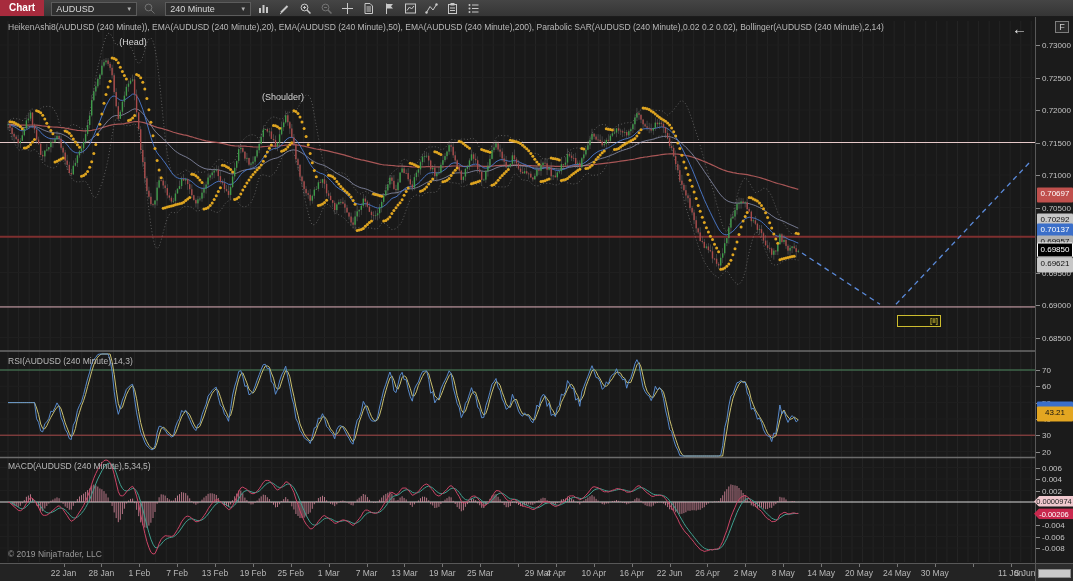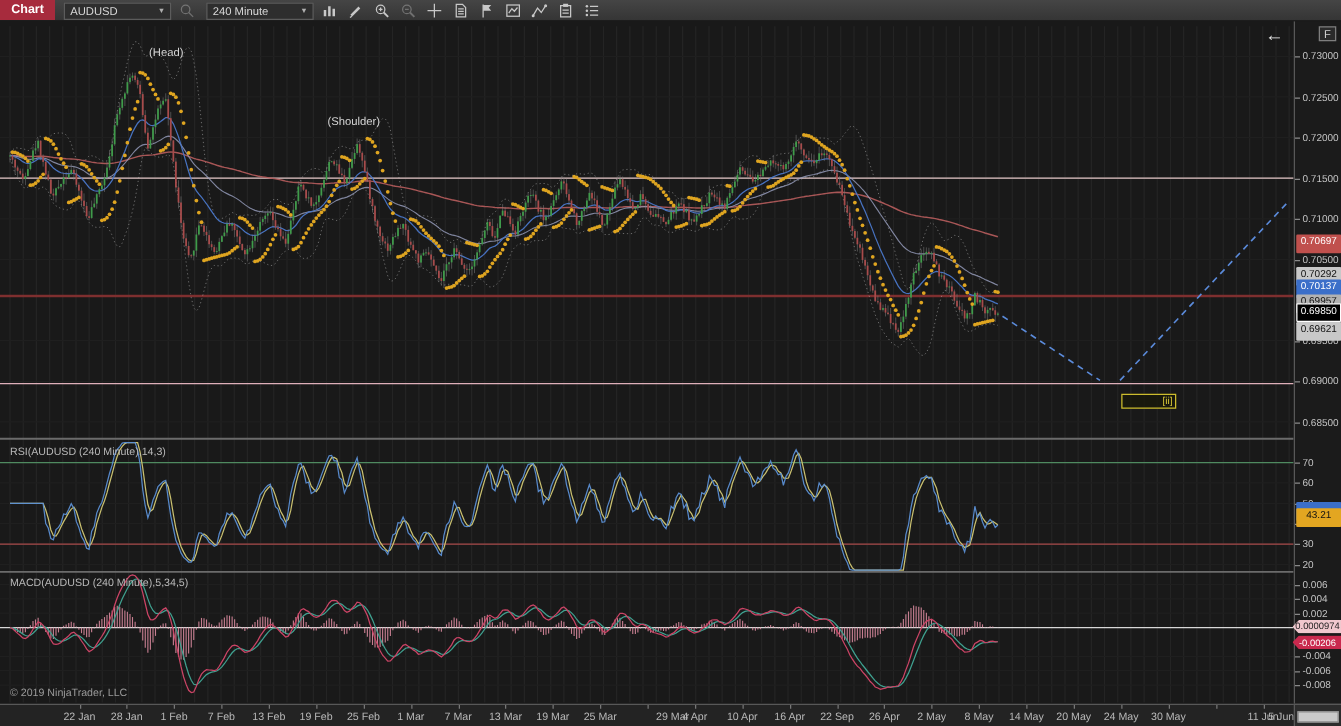--- a/index.html
+++ b/index.html
@@ -1817,20 +1817,21 @@
         <line x1="788.0" y1="502.00" x2="788.0" y2="501.60" stroke="#d98a9e" stroke-width="0.9" opacity="0.9"></line>
         <line x1="790.1" y1="502.00" x2="790.1" y2="501.59" stroke="#d98a9e" stroke-width="0.9" opacity="0.9"></line>
         <line x1="792.1" y1="502.00" x2="792.1" y2="501.00" stroke="#d98a9e" stroke-width="0.9" opacity="0.9"></line>
         <line x1="794.2" y1="502.00" x2="794.2" y2="501.12" stroke="#d98a9e" stroke-width="0.9" opacity="0.9"></line>
         <line x1="798.3" y1="502.00" x2="798.3" y2="501.86" stroke="#d98a9e" stroke-width="0.9" opacity="0.9"></line>
         <polyline points="8.0,502.0 10.0,502.3 12.1,503.1 14.1,504.3 16.2,505.7 18.2,507.2 20.3,508.4 22.3,508.8 24.3,508.2 26.4,506.6 28.4,504.6 30.5,502.2 32.5,501.0 34.5,500.8 36.6,501.8 38.6,503.7 40.7,506.4 42.7,509.3 44.8,511.4 46.8,512.6 48.8,513.1 50.9,512.7 52.9,511.9 55.0,510.8 57.0,509.4 59.1,508.2 61.1,508.0 63.1,508.5 65.2,509.9 67.2,511.8 69.3,514.3 71.3,516.6 73.3,517.8 75.4,518.1 77.4,517.1 79.5,515.4 81.5,513.3 83.6,510.7 85.6,507.5 87.6,503.8 89.7,499.6 91.7,494.4 93.8,489.0 95.8,483.8 97.8,479.0 99.9,474.8 101.9,470.8 104.0,467.4 106.0,464.8 108.1,463.4 110.1,463.2 112.1,464.5 114.2,467.7 116.2,472.8 118.3,479.1 120.3,484.6 122.4,488.4 124.4,490.5 126.4,490.9 128.5,490.5 130.5,489.5 132.6,488.4 134.6,488.8 136.6,491.2 138.7,495.6 140.7,502.0 142.8,509.3 144.8,517.3 146.9,525.4 148.9,532.8 150.9,539.2 153.0,544.2 155.0,547.4 157.1,547.9 159.1,546.4 161.2,544.1 163.2,541.7 165.2,539.7 167.3,538.5 169.3,537.7 171.4,537.3 173.4,536.8 175.4,535.5 177.5,533.5 179.5,531.0 181.6,528.0 183.6,525.0 185.7,522.2 187.7,520.2 189.7,519.0 191.8,518.8 193.8,519.3 195.9,520.1 197.9,520.6 199.9,520.6 202.0,519.9 204.0,518.5 206.1,516.6 208.1,514.0 210.2,511.3 212.2,508.6 214.2,506.1 216.3,503.9 218.3,502.6 220.4,502.4 222.4,502.7 224.5,503.7 226.5,505.0 228.5,506.6 230.6,507.3 232.6,506.8 234.7,505.0 236.7,502.4 238.7,498.8 240.8,495.2 242.8,492.5 244.9,491.1 246.9,490.5 249.0,490.9 251.0,491.7 253.0,492.4 255.1,492.6 257.1,492.2 259.2,491.1 261.2,489.3 263.3,487.0 265.3,484.9 267.3,483.4 269.4,482.5 271.4,482.7 273.5,483.5 275.5,485.2 277.5,486.8 279.6,487.5 281.6,487.3 283.7,486.4 285.7,484.9 287.8,484.0 289.8,484.1 291.8,485.4 293.9,487.8 295.9,491.5 298.0,495.9 300.0,500.9 302.0,505.9 304.1,510.8 306.1,515.3 308.2,519.0 310.2,522.3 312.3,524.4 314.3,525.1 316.3,524.9 318.4,523.7 320.4,522.1 322.5,520.2 324.5,518.6 326.6,518.1 328.6,518.2 330.6,518.7 332.7,519.6 334.7,520.9 336.8,521.6 338.8,521.7 340.8,521.3 342.9,520.8 344.9,520.6 347.0,520.8 349.0,521.3 351.1,522.3 353.1,523.3 355.1,523.5 357.2,522.7 359.2,521.4 361.3,519.5 363.3,517.0 365.3,514.8 367.4,513.2 369.4,512.5 371.5,512.5 373.5,512.7 375.6,512.9 377.6,512.8 379.6,512.1 381.7,510.7 383.7,508.7 385.8,506.1 387.8,503.2 389.9,500.0 391.9,497.4 393.9,496.1 396.0,495.6 398.0,495.0 400.1,493.6 402.1,491.8 404.1,490.5 406.2,489.7 408.2,489.8 410.3,490.7 412.3,492.3 414.4,493.0 416.4,493.0 418.4,492.5 420.5,491.3 422.5,489.6 424.6,488.0 426.6,486.7 428.7,486.1 430.7,486.8 432.7,487.9 434.8,489.8 436.8,491.6 438.9,493.1 440.9,493.7 442.9,493.5 445.0,492.8 447.0,491.6 449.1,489.9 451.1,488.5 453.2,488.1 455.2,488.7 457.2,490.3 459.3,492.5 461.3,495.4 463.4,498.0 465.4,499.5 467.4,500.1 469.5,499.9 471.5,498.8 473.6,497.9 475.6,497.3 477.7,497.7 479.7,498.8 481.7,500.6 483.8,502.4 485.8,503.4 487.9,503.4 489.9,502.4 492.0,500.4 494.0,498.1 496.0,495.6 498.1,494.0 500.1,493.1 502.2,493.3 504.2,494.3 506.2,495.9 508.3,497.6 510.3,498.8 512.4,499.1 514.4,499.2 516.5,499.6 518.5,500.6 520.5,501.8 522.6,503.2 524.6,504.3 526.7,505.2 528.7,506.0 530.8,506.9 532.8,507.8 534.8,508.2 536.9,507.9 538.9,507.4 541.0,506.3 543.0,505.0 545.0,503.7 547.1,503.2 549.1,502.8 551.2,503.3 553.2,504.0 555.3,504.9 557.3,505.2 559.3,505.2 561.4,504.4 563.4,503.5 565.5,502.4 567.5,500.7 569.5,499.2 571.6,498.1 573.6,497.3 575.7,497.4 577.7,497.7 579.8,498.4 581.8,498.6 583.8,498.1 585.9,497.2 587.9,495.8 590.0,494.0 592.0,491.8 594.1,490.1 596.1,489.1 598.1,488.7 600.2,488.7 602.2,489.4 604.3,490.2 606.3,490.7 608.3,491.2 610.4,491.2 612.4,490.9 614.5,490.5 616.5,489.9 618.6,489.5 620.6,489.4 622.6,489.6 624.7,490.0 626.7,490.7 628.8,491.2 630.8,491.4 632.9,491.2 634.9,490.3 636.9,489.0 639.0,487.9 641.0,487.6 643.1,488.0 645.1,489.0 647.1,490.3 649.2,491.6 651.2,493.1 653.3,494.2 655.3,494.7 657.4,494.9 659.4,495.0 661.4,495.2 663.5,495.7 665.5,496.7 667.6,498.3 669.6,500.6 671.6,503.0 673.7,505.8 675.7,509.0 677.8,512.4 679.8,516.2 681.9,519.9 683.9,523.3 685.9,526.5 688.0,529.2 690.0,532.0 692.1,534.6 694.1,537.2 696.2,539.8 698.2,542.3 700.2,544.7 702.3,546.6 704.3,548.2 706.4,549.1 708.4,549.6 710.4,549.6 712.5,549.7 714.5,549.5 716.6,549.4 718.6,549.1 720.7,547.9 722.7,545.8 724.7,542.5 726.8,538.5 728.8,533.6 730.9,528.2 732.9,522.8 735.0,517.6 737.0,512.6 739.0,508.3 741.1,504.5 743.1,501.7 745.2,499.6 747.2,498.6 749.2,498.5 751.3,499.6 753.3,500.9 755.4,502.5 757.4,504.4 759.5,506.2 761.5,507.9 763.5,510.0 765.6,512.3 767.6,514.4 769.7,516.2 771.7,518.1 773.8,519.2 775.8,519.9 777.8,519.6 779.9,517.9 781.9,516.5 784.0,515.1 786.0,514.3 788.0,514.2 790.1,514.1 792.1,513.8 794.2,513.5 796.2,513.5 798.3,513.4" fill="none" stroke="#3fa08f" stroke-width="1"></polyline>
         <polyline points="8.0,502.0 10.0,502.8 12.1,504.9 14.1,506.7 16.2,508.4 18.2,510.3 20.3,510.8 22.3,509.6 24.3,507.1 26.4,503.4 28.4,500.6 30.5,497.4 32.5,498.5 34.5,500.3 36.6,504.0 38.6,507.3 40.7,512.0 42.7,515.1 44.8,515.4 46.8,515.1 48.8,514.0 50.9,511.8 52.9,510.4 55.0,508.6 57.0,506.5 59.1,505.8 61.1,507.5 63.1,509.6 65.2,512.8 67.2,515.6 69.3,519.1 71.3,521.3 73.3,520.2 75.4,518.5 77.4,515.3 79.5,512.0 81.5,509.0 83.6,505.5 85.6,501.2 87.6,496.3 89.7,491.1 91.7,484.2 93.8,478.2 95.8,473.5 97.8,469.4 99.9,466.3 101.9,462.9 104.0,460.6 106.0,460.0 108.1,460.6 110.1,462.9 112.1,467.0 114.2,474.3 116.2,482.8 118.3,491.7 120.3,495.7 122.4,495.9 124.4,494.7 126.4,491.9 128.5,489.5 130.5,487.5 132.6,486.3 134.6,489.5 136.6,496.1 138.7,504.5 140.7,514.8 142.8,524.0 144.8,533.3 146.9,541.6 148.9,547.5 150.9,552.2 153.0,554.0 155.0,553.6 157.1,549.0 159.1,543.5 161.2,539.3 163.2,537.1 165.2,535.7 167.3,536.0 169.3,536.1 171.4,536.4 173.4,535.8 175.4,533.0 177.5,529.5 179.5,526.1 181.6,521.8 183.6,519.1 185.7,516.7 187.7,516.1 189.7,516.7 191.8,518.3 193.8,520.2 195.9,521.8 197.9,521.5 199.9,520.7 202.0,518.4 204.0,515.7 206.1,512.7 208.1,508.9 210.2,505.9 212.2,503.2 214.2,501.0 216.3,499.5 218.3,500.1 220.4,501.9 222.4,503.4 224.5,505.8 226.5,507.6 228.5,509.6 230.6,508.9 232.6,505.6 234.7,501.4 236.7,497.1 238.7,491.6 240.8,488.0 242.8,487.0 244.9,488.3 246.9,489.3 249.0,491.7 251.0,493.2 253.0,493.8 255.1,493.1 257.1,491.3 259.2,488.8 261.2,485.8 263.3,482.4 265.3,480.5 267.3,480.4 269.4,480.7 271.4,483.1 273.5,485.3 275.5,488.5 277.5,489.9 279.6,488.9 281.6,486.8 283.7,484.6 285.7,481.8 287.8,482.2 289.8,484.3 291.8,488.1 293.9,492.4 295.9,499.0 298.0,504.6 300.0,510.9 302.0,515.9 304.1,520.6 306.1,524.2 308.2,526.5 310.2,528.9 312.3,528.7 314.3,526.5 316.3,524.6 318.4,521.3 320.4,518.9 322.5,516.3 324.5,515.5 326.6,517.0 328.6,518.3 330.6,519.9 332.7,521.2 334.7,523.4 336.8,523.0 338.8,521.8 340.8,520.6 342.9,519.9 344.9,520.2 347.0,521.1 349.0,522.4 351.1,524.2 353.1,525.5 355.1,523.8 357.2,521.1 359.2,518.7 361.3,515.9 363.3,512.0 365.3,510.2 367.4,510.1 369.4,511.2 371.5,512.4 373.5,513.1 375.6,513.3 377.6,512.7 379.6,510.7 381.7,507.9 383.7,504.5 385.8,501.1 387.8,497.5 389.9,493.6 391.9,492.2 393.9,493.4 396.0,494.6 398.0,493.7 400.1,490.8 402.1,488.2 404.1,488.0 406.2,488.1 408.2,490.0 410.3,492.6 412.3,495.3 414.4,494.5 416.4,493.0 418.4,491.5 420.5,488.9 422.5,486.3 424.6,484.7 426.6,484.0 428.7,485.1 430.7,488.2 432.7,490.1 434.8,493.6 436.8,495.2 438.9,496.1 440.9,494.9 442.9,493.2 445.0,491.3 447.0,489.2 449.1,486.5 451.1,485.6 453.2,487.4 455.2,490.0 457.2,493.5 459.3,496.8 461.3,501.2 463.4,503.2 465.4,502.5 467.4,501.5 469.5,499.3 471.5,496.6 473.6,496.0 475.6,496.2 477.7,498.6 479.7,500.8 481.7,504.2 483.8,506.2 485.8,505.2 487.9,503.3 489.9,500.4 492.0,496.5 494.0,493.4 496.0,490.7 498.1,490.7 500.1,491.4 502.2,493.8 504.2,496.2 506.2,499.2 508.3,500.8 510.3,501.3 512.4,499.6 514.4,499.5 516.5,500.5 518.5,502.4 520.5,504.4 522.6,506.0 524.6,506.4 526.7,507.1 528.7,507.5 530.8,508.6 532.8,509.6 534.8,509.2 536.9,507.3 538.9,506.3 541.0,504.2 543.0,502.3 545.0,501.2 547.1,502.1 549.1,502.2 551.2,504.3 553.2,505.4 555.3,506.5 557.3,505.9 559.3,505.1 561.4,502.9 563.4,501.6 565.5,500.3 567.5,497.4 569.5,496.0 571.6,495.9 573.6,495.9 575.7,497.5 577.7,498.3 579.8,499.9 581.8,498.8 583.8,497.3 585.9,495.2 587.9,493.0 590.0,490.3 592.0,487.5 594.1,486.7 596.1,487.2 598.1,487.8 600.2,488.9 602.2,490.7 604.3,491.8 606.3,491.7 608.3,492.0 610.4,491.2 612.4,490.3 614.5,489.7 616.5,488.6 618.6,488.7 620.6,489.2 622.6,490.0 624.7,490.7 626.7,492.1 628.8,492.2 630.8,491.9 632.9,490.7 634.9,488.6 636.9,486.4 639.0,485.7 641.0,486.8 643.1,488.9 645.1,491.0 647.1,492.8 649.2,494.3 651.2,496.0 653.3,496.5 655.3,495.6 657.4,495.5 659.4,495.2 661.4,495.5 663.5,496.6 665.5,498.8 667.6,501.5 669.6,505.1 671.6,507.8 673.7,511.4 675.7,515.4 677.8,519.2 679.8,523.8 681.9,527.3 683.9,530.3 685.9,532.9 688.0,534.7 690.0,537.5 692.1,539.8 694.1,542.3 696.2,545.2 698.2,547.1 700.2,549.6 702.3,550.4 704.3,551.5 706.4,550.9 708.4,550.5 710.4,549.6 712.5,549.9 714.5,549.2 716.6,549.1 718.6,548.6 720.7,545.5 722.7,541.6 724.7,535.9 726.8,530.5 728.8,524.0 730.9,517.2 732.9,512.2 735.0,507.3 737.0,502.6 739.0,499.5 741.1,497.1 743.1,496.1 745.2,495.4 747.2,496.7 749.2,498.3 751.3,501.7 753.3,503.6 755.4,505.6 757.4,508.3 759.5,509.7 761.5,511.4 763.5,514.2 765.6,516.8 767.6,518.8 769.7,519.8 771.7,521.7 773.8,521.5 775.8,521.2 777.8,518.9 779.9,514.7 781.9,513.7 784.0,512.3 786.0,512.7 788.0,514.0 790.1,513.8 792.1,513.1 794.2,512.9 796.2,513.5 798.3,513.4" fill="none" stroke="#cc4466" stroke-width="1"></polyline>
       </svg>
   </div>
 
+  <div class="olabel" style="left:8px;top:22px">HeikenAshi8(AUDUSD (240 Minute)), EMA(AUDUSD (240 Minute),20), EMA(AUDUSD (240 Minute),50), EMA(AUDUSD (240 Minute),200), Parabolic SAR(AUDUSD (240 Minute),0.02 0.2 0.02), Bollinger(AUDUSD (240 Minute),2,14)</div>
   <div class="olabel" style="left:8px;top:356px">RSI(AUDUSD (240 Minute),14,3)</div>
   <div class="olabel" style="left:8px;top:461px">MACD(AUDUSD (240 Minute),5,34,5)</div>
   <div class="olabel" style="left:8px;top:549px;color:#9a9a9a">© 2019 NinjaTrader, LLC</div>
 
   <div class="anno" id="anno-head" style="left: 133px; top: 37px;">(Head)</div>
   <div class="anno" id="anno-shoulder" style="left: 283px; top: 92px;">(Shoulder)</div>
   <div id="wave" style="left: 897px; top: 315px; padding-left: 32px;">[ii]</div>
   <div id="backarrow">←</div>
 
   <div id="praxis">
@@ -1915,21 +1916,21 @@
       <div class="dlabel" style="left: 480.18px;">25 Mar</div>
       <div class="dtick" style="left: 518.06px;"></div>
       <div class="dlabel" style="left: 518.06px; margin-left: 20px;">29 Mar</div>
       <div class="dtick" style="left: 555.94px;"></div>
       <div class="dlabel" style="left: 555.94px;">4 Apr</div>
       <div class="dtick" style="left: 593.82px;"></div>
       <div class="dlabel" style="left: 593.82px;">10 Apr</div>
       <div class="dtick" style="left: 631.7px;"></div>
       <div class="dlabel" style="left: 631.7px;">16 Apr</div>
       <div class="dtick" style="left: 669.58px;"></div>
-      <div class="dlabel" style="left: 669.58px;">22 Sep</div>
+      <div class="dlabel" style="left: 669.58px;">22 Jun</div>
       <div class="dtick" style="left: 707.46px;"></div>
       <div class="dlabel" style="left: 707.46px;">26 Apr</div>
       <div class="dtick" style="left: 745.34px;"></div>
       <div class="dlabel" style="left: 745.34px;">2 May</div>
       <div class="dtick" style="left: 783.22px;"></div>
       <div class="dlabel" style="left: 783.22px;">8 May</div>
       <div class="dtick" style="left: 821.1px;"></div>
       <div class="dlabel" style="left: 821.1px;">14 May</div>
       <div class="dtick" style="left: 858.98px;"></div>
       <div class="dlabel" style="left: 858.98px;">20 May</div>

